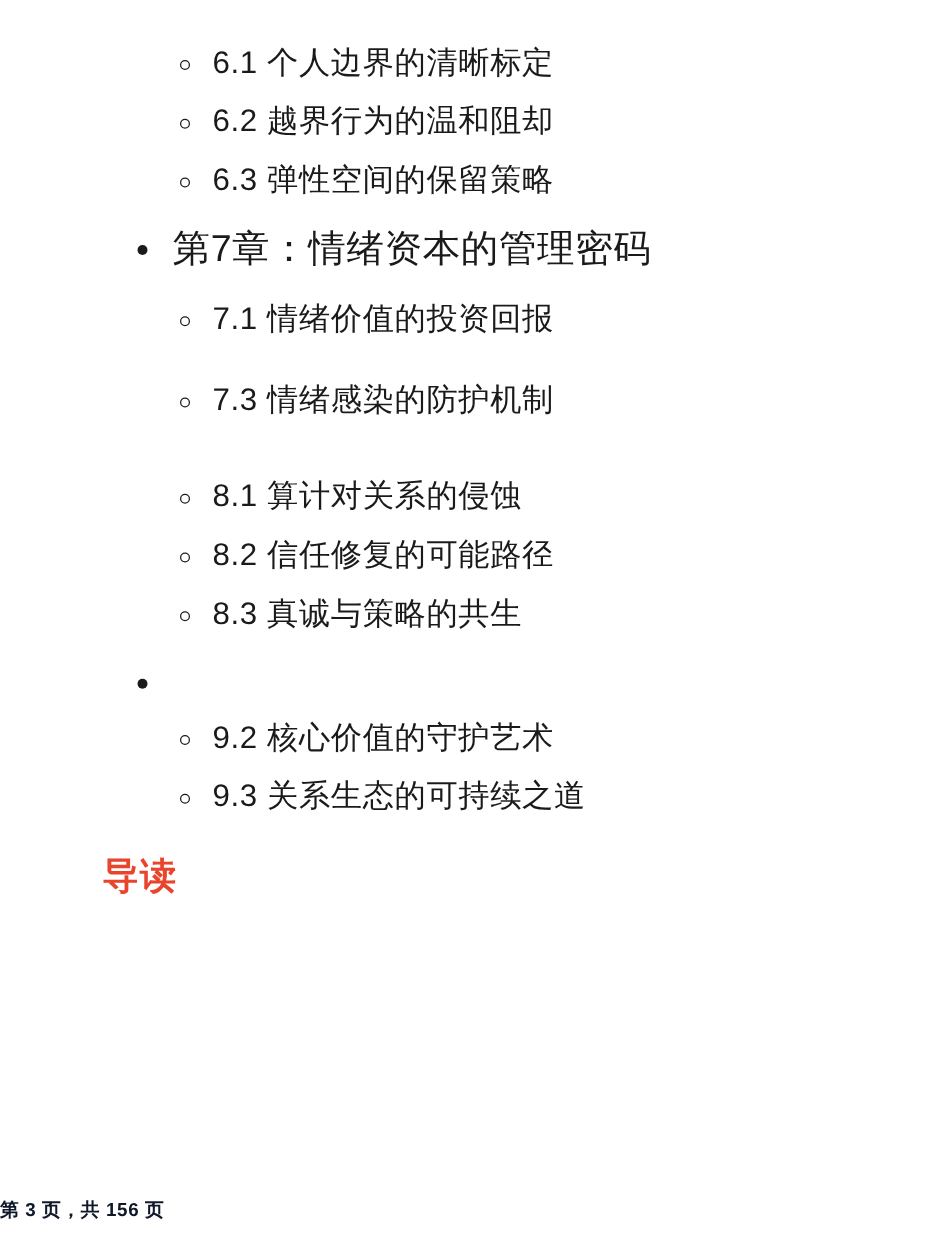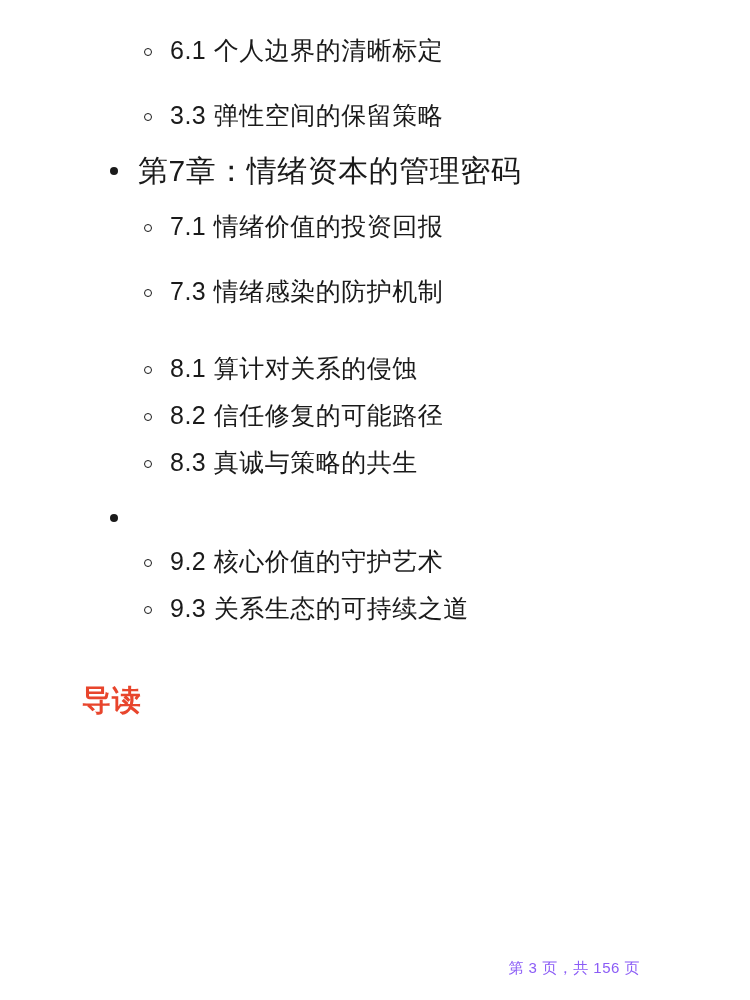--- a/index.html
+++ b/index.html
@@ -69,52 +69,53 @@
     box-sizing: border-box;
     background: transparent;
   }
   .gap-chapter {
     height: 24px;
   }
   .gap-section {
     height: 18px;
   }
   .heading-block {
-    margin-top: 64px;
+    margin-top: 36px;
     padding-left: 22px;
   }
   .heading-red {
     font-size: 29px;
     font-weight: bold;
     color: #e8452c;
     letter-spacing: 1px;
     line-height: 1.1;
   }
   .footer {
     position: absolute;
     left: 0;
     right: 0;
     bottom: 22px;
-    text-align: right;
+    text-align: left;
     font-size: 15px;
-    font-weight: normal;
-    color: #8b5cf6;
+    font-weight: bold;
+    color: #0f172a;
     letter-spacing: 0.5px;
   }
 </style>
 </head>
 <body>
 
 <div class="page">
 
   <ul class="toc" id="toc-list">
       <li class="section"><span class="bullet"></span><span>6.1 个人边界的清晰标定</span></li>
       <li class="gap-section"></li>
+      <li class="section"><span class="bullet"></span><span>6.2 越界行为的温和阻却</span></li>
       <li class="gap-section"></li>
-      <li class="section"><span class="bullet"></span><span>3.3 弹性空间的保留策略</span></li>
+      <li class="section"><span class="bullet"></span><span>6.3 弹性空间的保留策略</span></li>
       <li class="gap-chapter"></li>
       <li class="chapter"><span class="bullet"></span><span>第7章：情绪资本的管理密码</span></li>
       <li class="gap-chapter"></li>
       <li class="section"><span class="bullet"></span><span>7.1 情绪价值的投资回报</span></li>
       <li class="gap-section"></li>
       <li class="gap-section"></li>
       <li class="section"><span class="bullet"></span><span>7.3 情绪感染的防护机制</span></li>
       <li class="gap-chapter"></li>
       <li class="gap-chapter"></li>
       <li class="section"><span class="bullet"></span><span>8.1 算计对关系的侵蚀</span></li>

